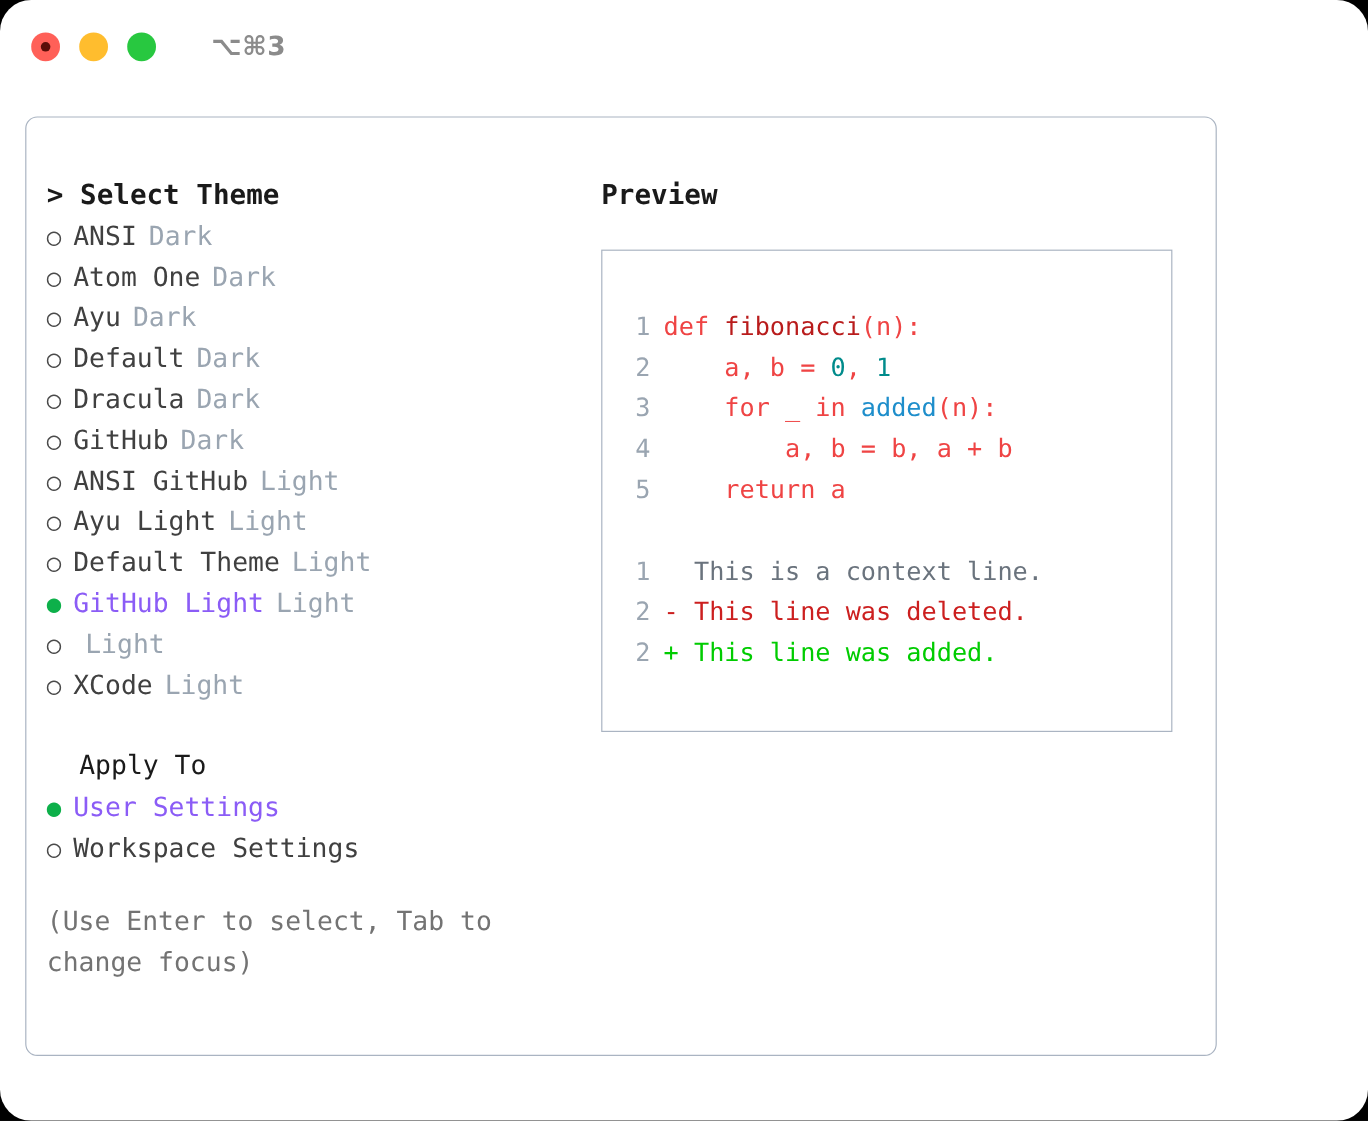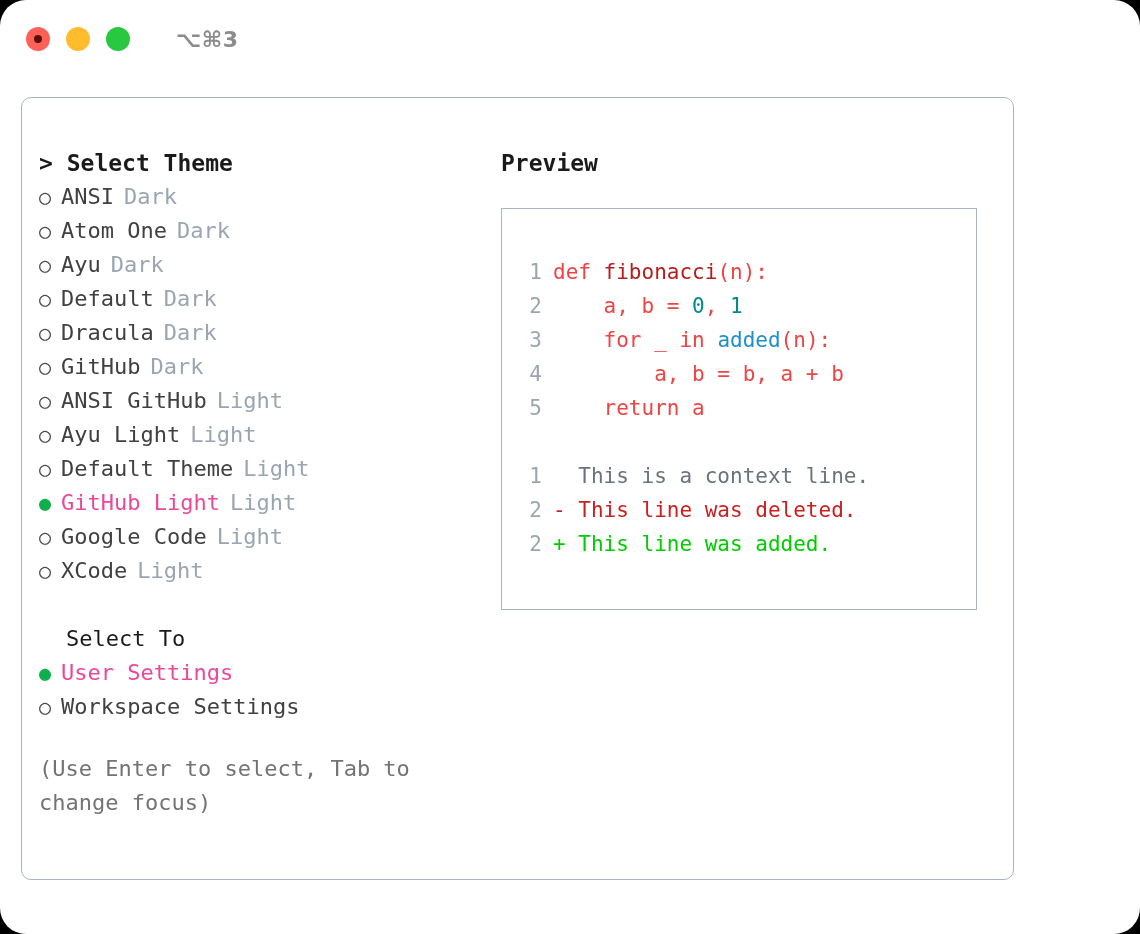--- a/index.html
+++ b/index.html
@@ -110,21 +110,21 @@
     color: #4a4a4a;
     line-height: 34px;
   }
   .bullet.selected {
     color: #0db04a;
   }
   .opt-label {
     color: #404040;
   }
   .opt-row.selected .opt-label {
-    color: #ec4899;
+    color: #8b5cf6;
   }
   .opt-variant {
     color: #9aa5b1;
     margin-left: 10px;
   }
 
   .subsection {
     margin-top: 34px;
   }
   .apply-header {
@@ -224,26 +224,26 @@
           <div class="opt-row"><span class="bullet">○</span><span class="opt-label">ANSI</span><span class="opt-variant">Dark</span></div>
           <div class="opt-row"><span class="bullet">○</span><span class="opt-label">Atom One</span><span class="opt-variant">Dark</span></div>
           <div class="opt-row"><span class="bullet">○</span><span class="opt-label">Ayu</span><span class="opt-variant">Dark</span></div>
           <div class="opt-row"><span class="bullet">○</span><span class="opt-label">Default</span><span class="opt-variant">Dark</span></div>
           <div class="opt-row"><span class="bullet">○</span><span class="opt-label">Dracula</span><span class="opt-variant">Dark</span></div>
           <div class="opt-row"><span class="bullet">○</span><span class="opt-label">GitHub</span><span class="opt-variant">Dark</span></div>
           <div class="opt-row"><span class="bullet">○</span><span class="opt-label">ANSI GitHub</span><span class="opt-variant">Light</span></div>
           <div class="opt-row"><span class="bullet">○</span><span class="opt-label">Ayu Light</span><span class="opt-variant">Light</span></div>
           <div class="opt-row"><span class="bullet">○</span><span class="opt-label">Default Theme</span><span class="opt-variant">Light</span></div>
           <div class="opt-row selected"><span class="bullet selected">●</span><span class="opt-label">GitHub Light</span><span class="opt-variant">Light</span></div>
-          <div class="opt-row"><span class="bullet">○</span><span class="opt-label">Google Code</span><span class="opt-variant">Light</span></div>
+          <div class="opt-row"><span class="bullet">○</span><span class="opt-variant">Light</span></div>
           <div class="opt-row"><span class="bullet">○</span><span class="opt-label">XCode</span><span class="opt-variant">Light</span></div>
         </div>
 
       <div class="subsection">
-        <div class="apply-header">Select To</div>
+        <div class="apply-header">Apply To</div>
         <div id="apply-list">
             <div class="opt-row selected"><span class="bullet selected">●</span><span class="opt-label">User Settings</span></div>
             <div class="opt-row"><span class="bullet">○</span><span class="opt-label">Workspace Settings</span></div>
           </div>
       </div>
 
       <div id="hint">(Use Enter to select, Tab to change focus)</div>
     </div>
 
     <div id="right-col">

